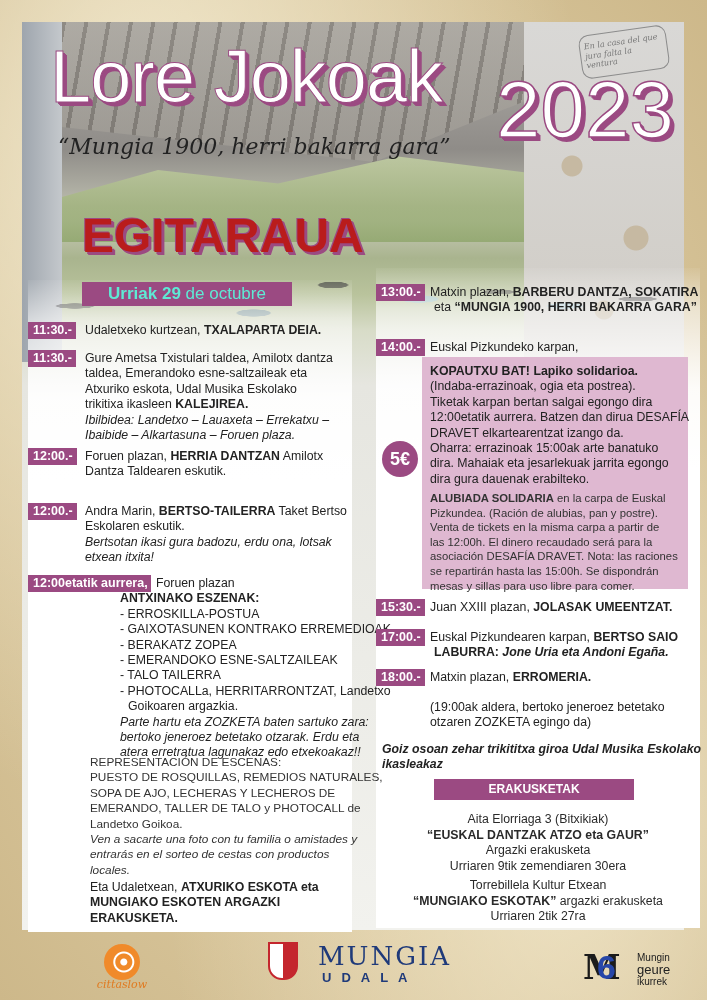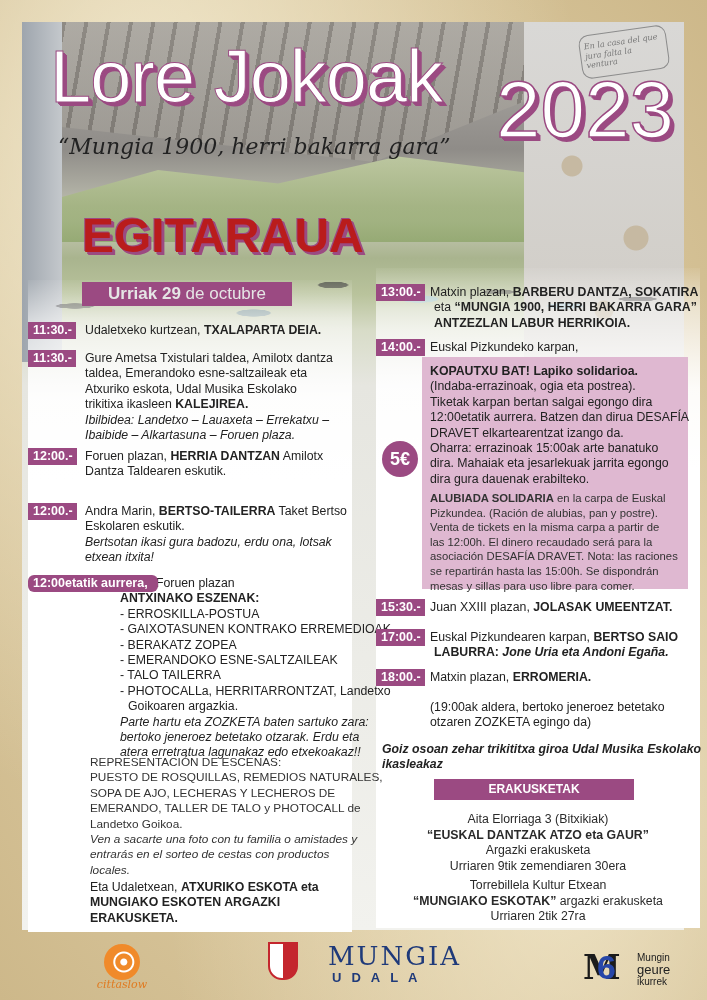--- a/index.html
+++ b/index.html
@@ -91,21 +91,21 @@
   
   .panel {
     position: absolute;
     background: linear-gradient(180deg, rgba(255,255,255,0.05) 0, rgba(255,255,255,0.55) 40px, rgba(255,255,255,0.94) 120px, #fff 200px);
   }
   .panel.left { left: 28px; top: 280px; width: 324px; height: 652px; }
   .panel.right { left: 376px; top: 268px; width: 324px; height: 660px; }
 
   .date-banner {
     position: absolute; left: 82px; top: 282px; width: 210px; height: 24px;
-    background: #9b4a82; color: #e5e5e5; text-align: center;
+    background: #9b4a82; color: #5eead4; text-align: center;
     font-size: 17px; line-height: 24px;
   }
   .date-banner b { font-weight: 700; }
 
   .ev { position: absolute; font-size: 12.3px; line-height: 15.4px; color: #222; }
   .ev .t {
     position: absolute; left: 0; top: -1px;
     background: #9b4a82; color: #fff; font-weight: 700;
     padding: 1px 4px 1px 5px; font-size: 12.5px; line-height: 15px;
   }
@@ -139,21 +139,21 @@
   }
   .cittaslow .word {
     position: absolute; left: 0; top: 38px; width: 60px; text-align: center;
     font-family: "DejaVu Serif", serif; font-style: italic; font-size: 11px; color: #e07a20;
   }
   .shield {
     position: absolute; left: 268px; top: 942px; width: 30px; height: 38px;
     background: linear-gradient(90deg, #fff 50%, #c4262e 50%);
     border: 2px solid #c4262e; border-radius: 0 0 14px 14px;
   }
-  .mungia { position: absolute; left: 328px; top: 942px; color: #1f3a7a; }
+  .mungia { position: absolute; left: 318px; top: 942px; color: #1f3a7a; }
   .mungia .m { font-family: "DejaVu Serif", serif; font-size: 26px; letter-spacing: 2px; display: block; line-height: 28px; }
   .mungia .u { font-size: 13px; letter-spacing: 10px; font-weight: 700; display: block; margin-left: 4px; }
   .ikurrek { position: absolute; left: 583px; top: 950px; width: 115px; height: 40px; }
   .ikurrek .mark {
     position: absolute; left: 0; top: 0; font-size: 34px; font-weight: 700; color: #1b1b1b; line-height: 34px;
     font-family: "DejaVu Serif", serif;
   }
   .ikurrek .six {
     position: absolute; left: 14px; top: 0; font-size: 34px; font-weight: 700; color: #2746a8; line-height: 34px;
   }
@@ -216,21 +216,21 @@
   <span class="t">12:00.-</span>
   <span class="body" style="padding-left:57px;">
     <span class="line"><span>Andra Marin, </span><b>BERTSO-TAILERRA</b><span> Taket Bertso</span></span>
     <span class="line">Eskolaren eskutik.</span>
     <i class="line">Bertsotan ikasi gura badozu, erdu ona, lotsak</i>
     <i class="line">etxean itxita!</i>
   </span>
 </div>
 
 <div class="ev" style="left:28px; top:576px; width:330px;">
-  <span class="t" style="padding-right:10px;border-radius:6px;">12:00etatik aurrera,</span>
+  <span class="t" style="padding-right:3px;">12:00etatik aurrera,</span>
   <span class="body">
     <span class="line" style="padding-left:128px;"> Foruen plazan</span>
     <span style="display:block; padding-left:92px;">
       <b class="line">ANTXINAKO ESZENAK:</b>
       <span class="line">- ERROSKILLA-POSTUA</span>
       <span class="line">- GAIXOTASUNEN KONTRAKO ERREMEDIOAK</span>
       <span class="line">- BERAKATZ ZOPEA</span>
       <span class="line">- EMERANDOKO ESNE-SALTZAILEAK</span>
       <span class="line">- TALO TAILERRA</span>
       <span class="line">- PHOTOCALLa, HERRITARRONTZAT,  Landetxo</span>
@@ -257,21 +257,20 @@
   <span class="line"><span>Eta Udaletxean, </span><b>ATXURIKO ESKOTA eta</b></span>
   <b class="line">MUNGIAKO ESKOTEN ARGAZKI</b>
   <b class="line">ERAKUSKETA.</b>
 </div>
 
 <div class="ev" style="left:376px; top:285px; width:330px;">
   <span class="t">13:00.-</span>
   <span class="body" style="padding-left:54px;">
     <span class="line"><span>Matxin plazan, </span><b>BARBERU DANTZA, SOKATIRA</b></span>
     <span class="line" style="padding-left:4px;"><span>eta  </span><b>“MUNGIA 1900, HERRI BAKARRA GARA”</b></span>
-    <b class="line" style="padding-left:4px;">ANTZEZLAN LABUR HERRIKOIA.</b>
   </span>
 </div>
 
 <div class="ev" style="left:376px; top:340px; width:330px;">
   <span class="t">14:00.-</span>
   <span class="body" style="padding-left:54px;">Euskal Pizkundeko karpan,</span>
 </div>
 
 <div class="pinkbox"></div>
 <div class="euro">5€</div>

